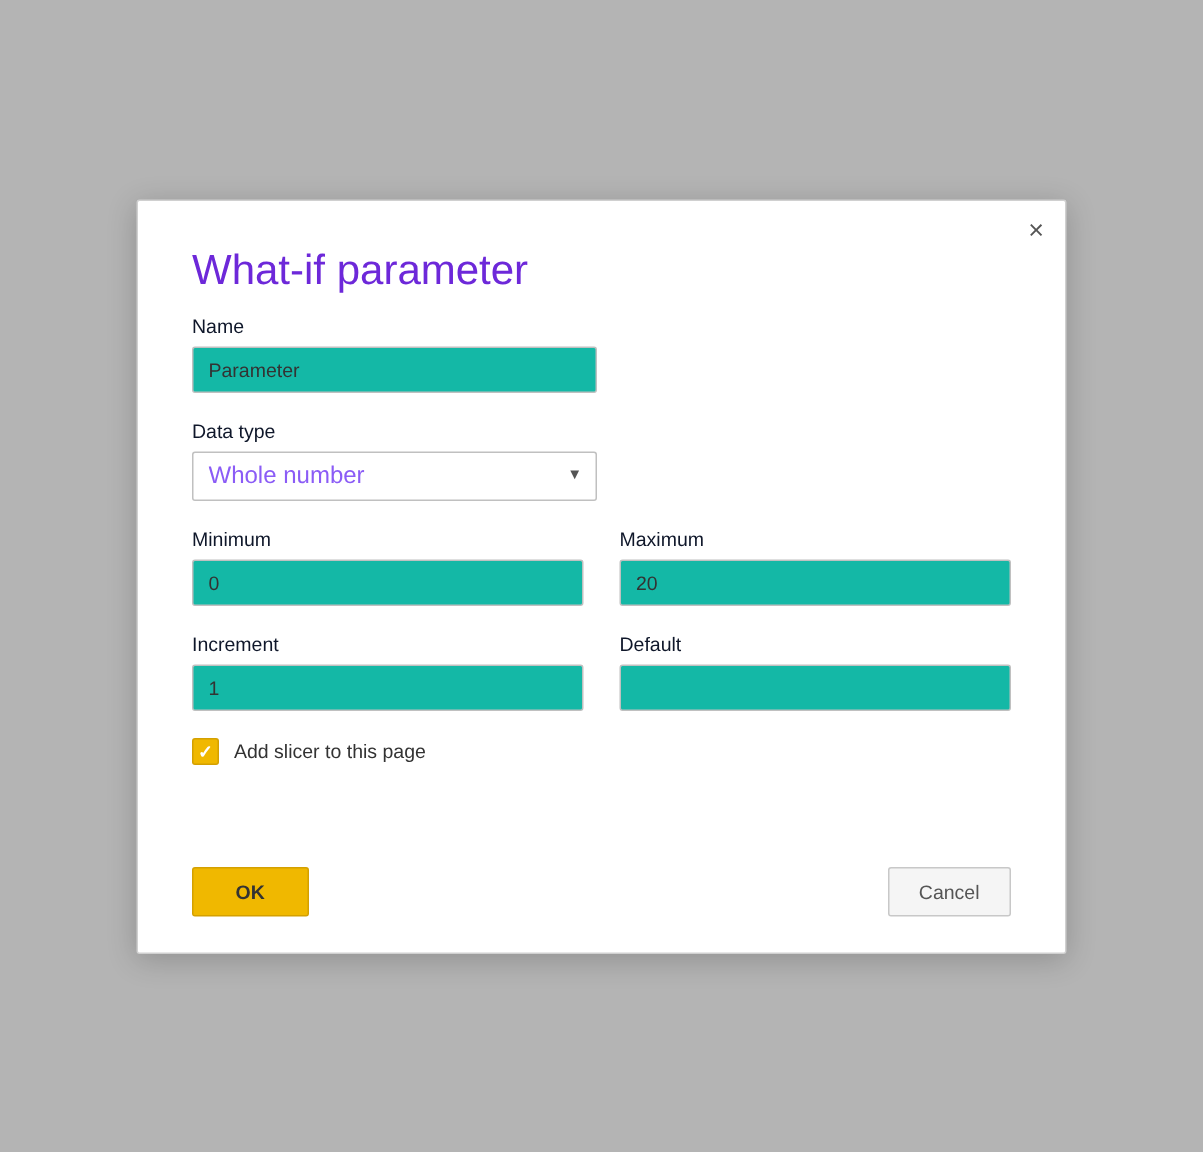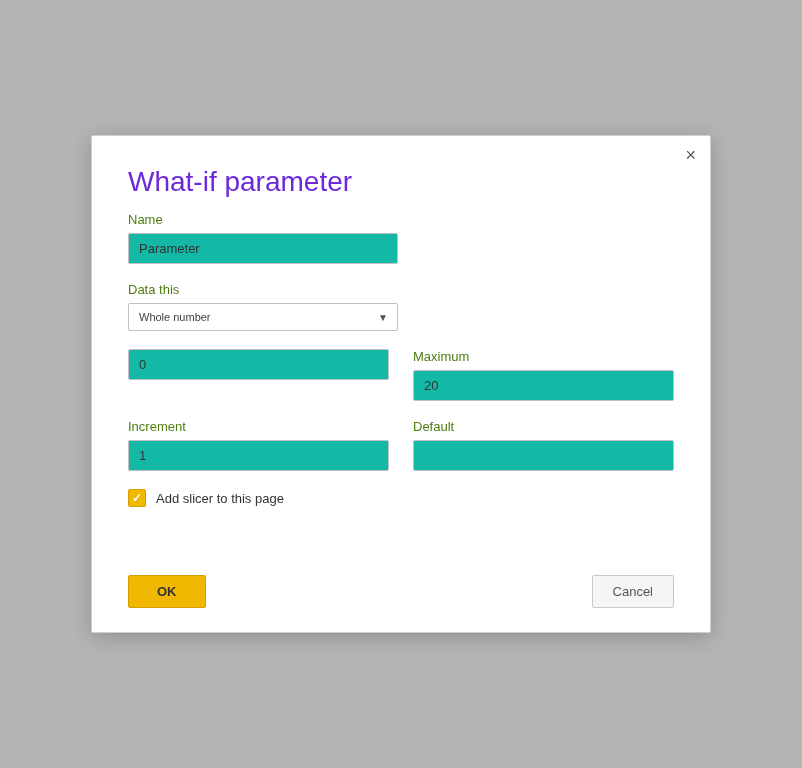--- a/index.html
+++ b/index.html
@@ -55,21 +55,21 @@
 
     .dialog-title {
       font-size: 28px;
       font-weight: 300;
       color: #6d28d9;
       margin-bottom: 14px;
     }
 
     .form-label {
       font-size: 13px;
-      color: #4d7c0f;
+      color: #0f172a;
       margin-bottom: 6px;
       display: block;
     }
 
     .form-group {
       margin-bottom: 18px;
     }
 
     .form-input {
       width: 100%;
@@ -90,22 +90,22 @@
       position: relative;
       display: inline-block;
       width: 270px;
     }
 
     .form-select {
       width: 100%;
       border: 1px solid #c0c0c0;
       border-radius: 2px;
       padding: 7px 30px 7px 10px;
-      font-size: 11px;
-      color: #404040;
+      font-size: 16px;
+      color: #8b5cf6;
       outline: none;
       background: #fff;
       appearance: none;
       -webkit-appearance: none;
       cursor: pointer;
     }
 
     .select-arrow {
       position: absolute;
       right: 10px;
@@ -201,33 +201,34 @@
 
     <div class="dialog-content">
       <h1 class="dialog-title">What-if parameter</h1>
 
       <div class="form-group">
         <label class="form-label">Name</label>
         <input type="text" class="form-input form-input-narrow" value="Parameter" style="">
       </div>
 
       <div class="form-group">
-        <label class="form-label">Data this</label>
+        <label class="form-label">Data type</label>
         <div class="select-wrapper">
           <select class="form-select">
             <option>Whole number</option>
             <option>Decimal number</option>
             <option>Fixed decimal number</option>
           </select>
           <span class="select-arrow">▼</span>
         </div>
       </div>
 
       <div class="two-col">
         <div class="form-group">
+          <label class="form-label">Minimum</label>
           <input type="text" class="form-input" value="0" style="">
         </div>
         <div class="form-group">
           <label class="form-label">Maximum</label>
           <input type="text" class="form-input" value="20" style="">
         </div>
       </div>
 
       <div class="two-col">
         <div class="form-group">

